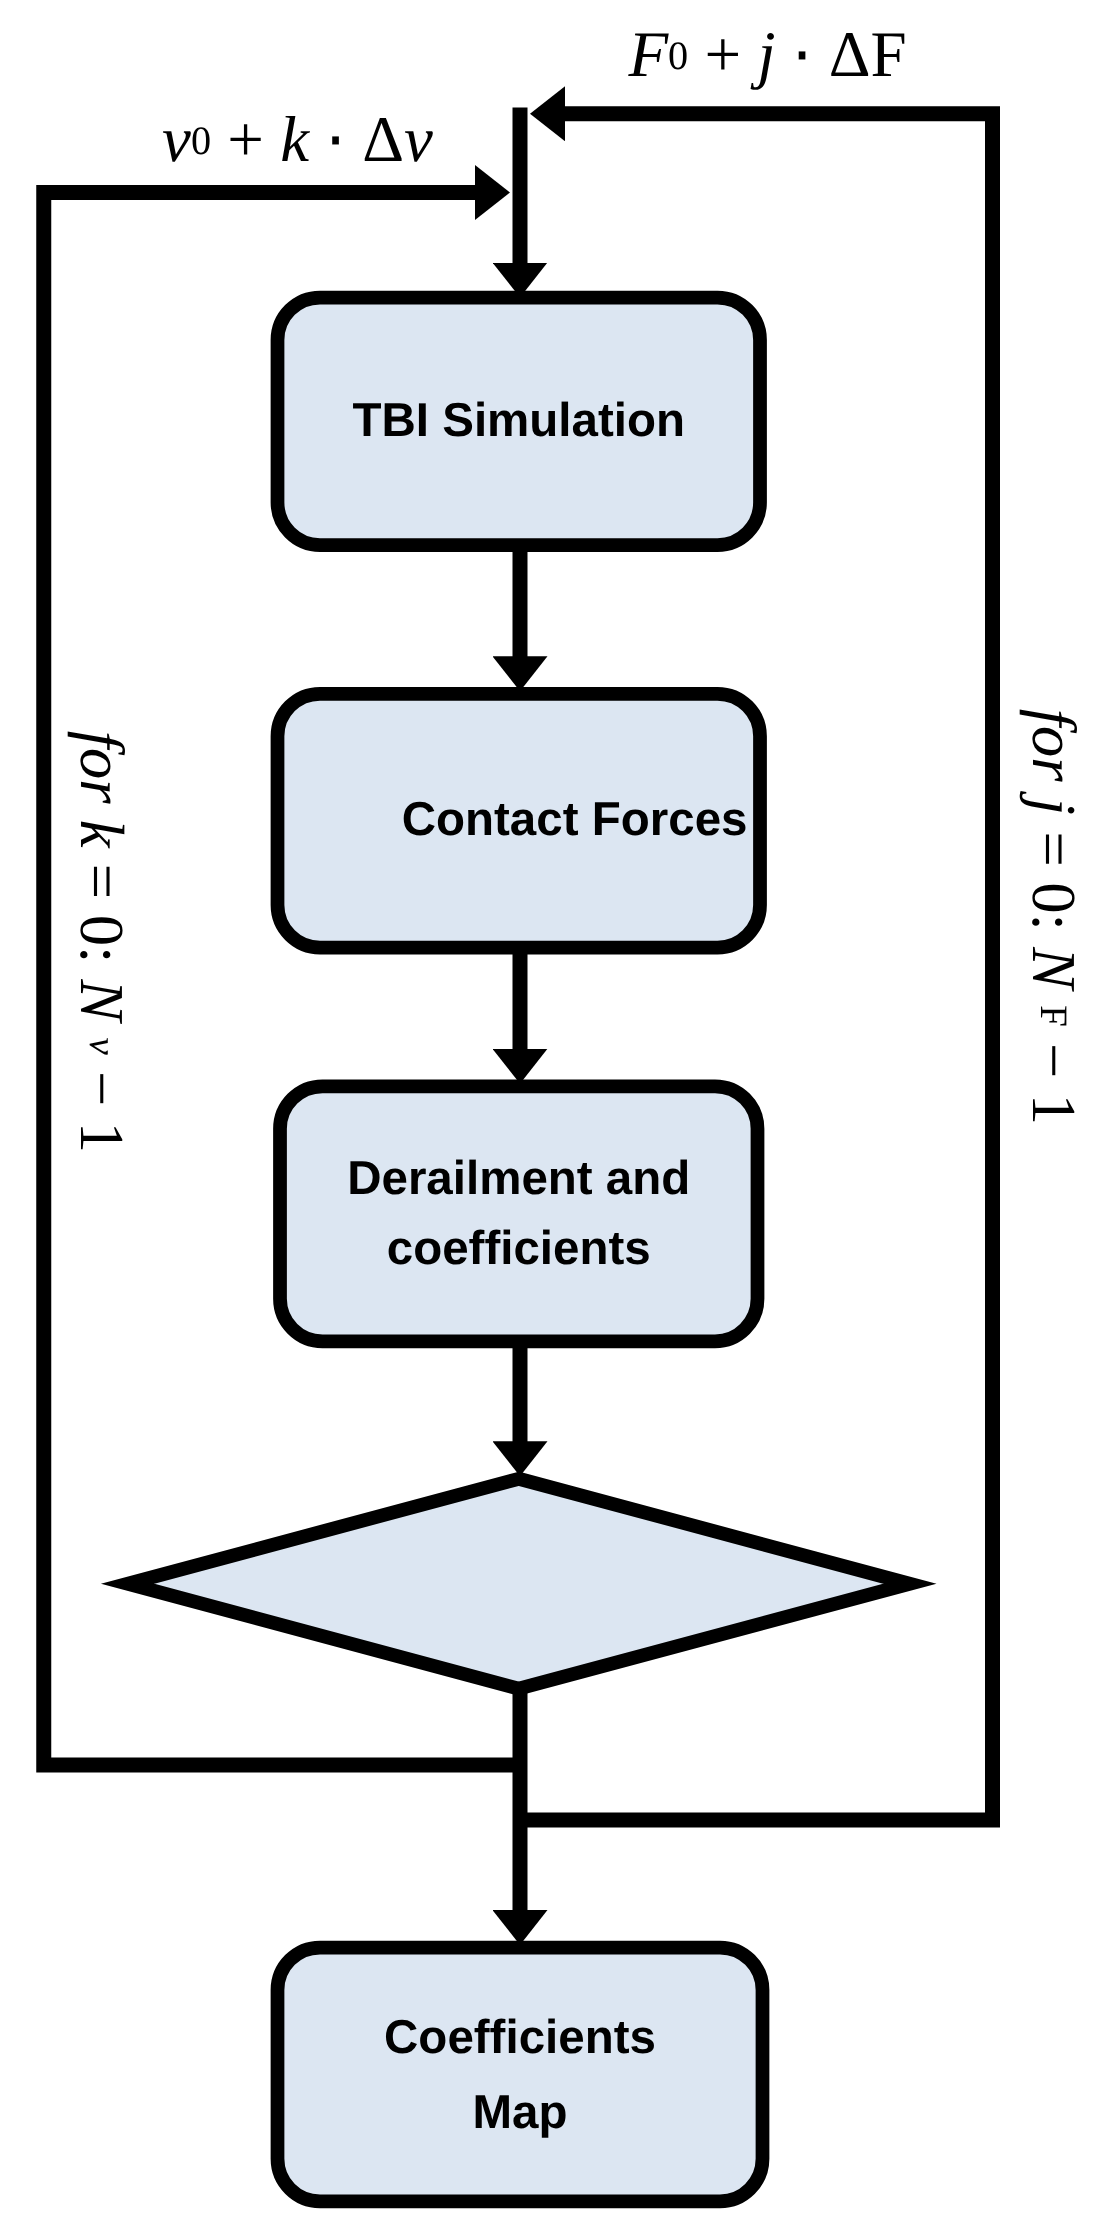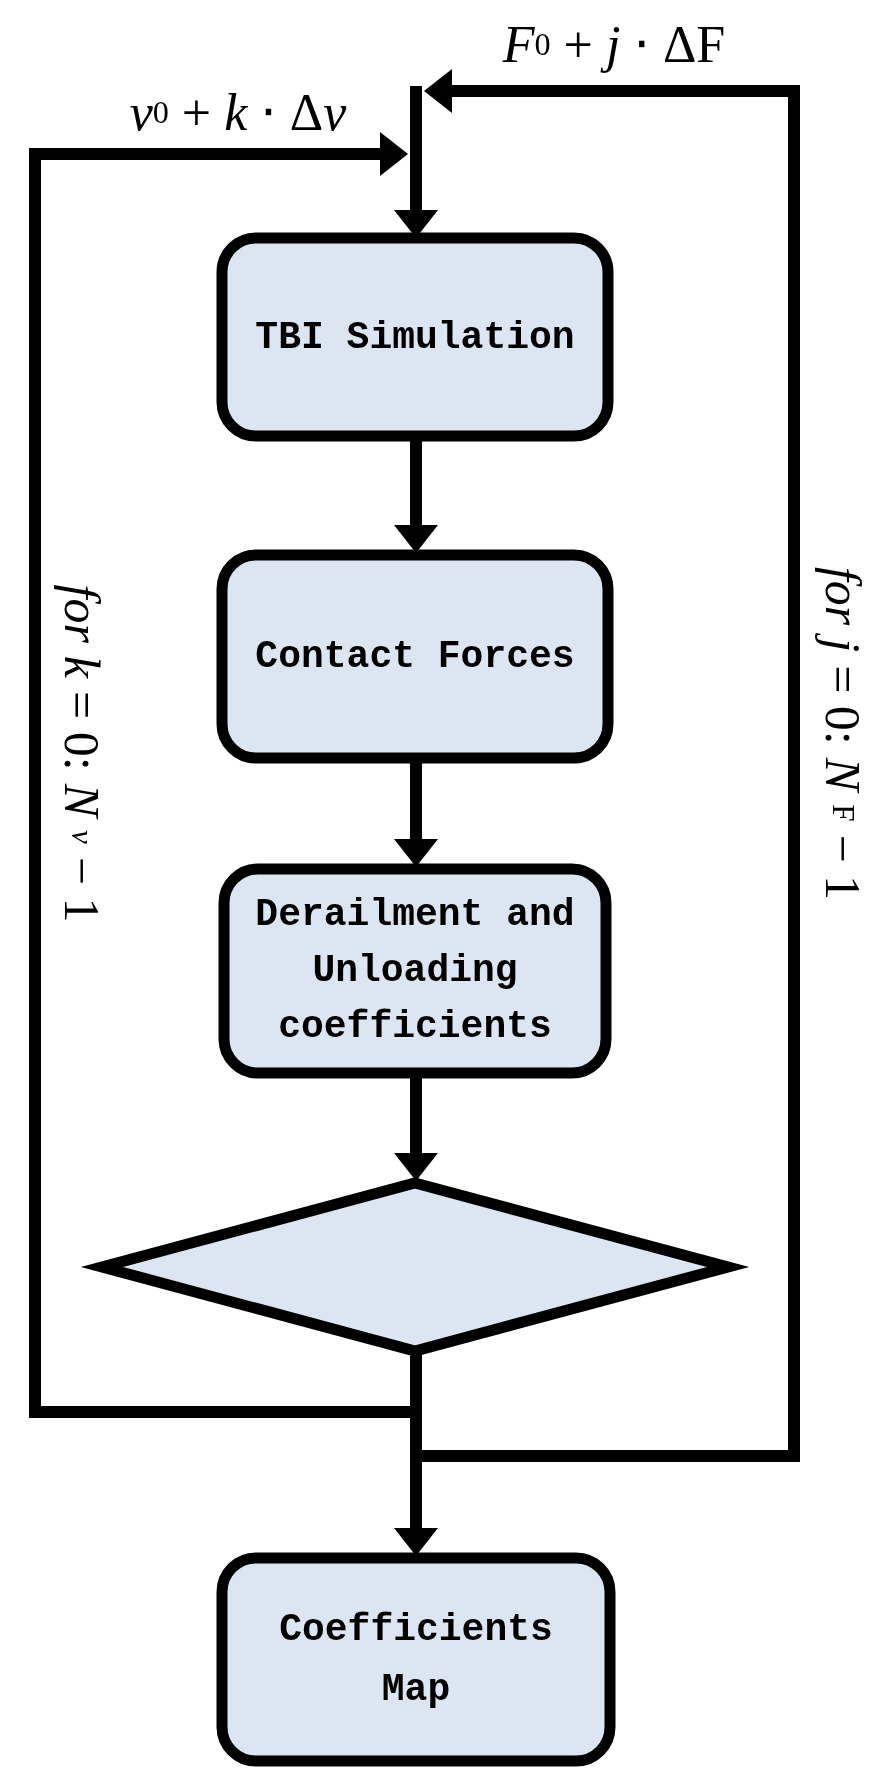--- a/index.html
+++ b/index.html
@@ -14,21 +14,21 @@
   .conn{stroke:#000000;stroke-width:12;fill:none;}
   .shape{stroke:#000000;stroke-width:11;}
   .node-label{
     position:absolute;
     display:flex;flex-direction:column;
     align-items:center;justify-content:center;
     text-align:center;
     color:#000000;
     font-weight:700;
     font-size:38px;
-    font-family:Liberation Mono, monospace;
+    font-family:Liberation Sans, sans-serif;
   }
   .node-label .ln{display:block;}
   .lh56 .ln{line-height:56px;}
   .lh57 .ln{line-height:57px;}
   .lh60 .ln{line-height:60px;}
   .math{
     position:absolute;
     font-family:"Liberation Serif",serif;
     font-size:52px;
     color:#000000;
@@ -72,27 +72,26 @@
     <rect class="shape" x="222" y="555" width="386" height="203" rx="34" fill="#dce6f2"></rect>
     <rect class="shape" x="224" y="869" width="382" height="204" rx="34" fill="#dce6f2"></rect>
     <polygon class="shape" points="415,1183 728,1267 415,1351 102,1267" stroke-miterlimit="10" fill="#dce6f2"></polygon>
     <rect class="shape" x="222" y="1558" width="388" height="203" rx="34" fill="#dce6f2"></rect>
   </svg>
 
   <div class="node-label" style="left:232px;top:248px;width:366px;height:178px;">
     <span class="ln">TBI Simulation</span>
   </div>
 
-  <div class="node-label" style="left:232px;top:565px;width:366px;height:183px;">
+  <div class="node-label" style="left:232px;top:565px;width:366px;height:183px;align-items:flex-end;">
     <span class="ln">Contact Forces</span>
   </div>
 
   <div class="node-label lh56" style="left:234px;top:879px;width:362px;height:184px;">
     <span class="ln">Derailment and</span>
-    <span class="ln">Unloading</span>
     <span class="ln">coefficients</span>
   </div>
 
   <div class="node-label lh57" style="left:270px;top:1198px;width:290px;height:136px;">
   </div>
 
   <div class="node-label lh60" style="left:232px;top:1568px;width:368px;height:183px;">
     <span class="ln">Coefficients</span>
     <span class="ln">Map</span>
   </div>

